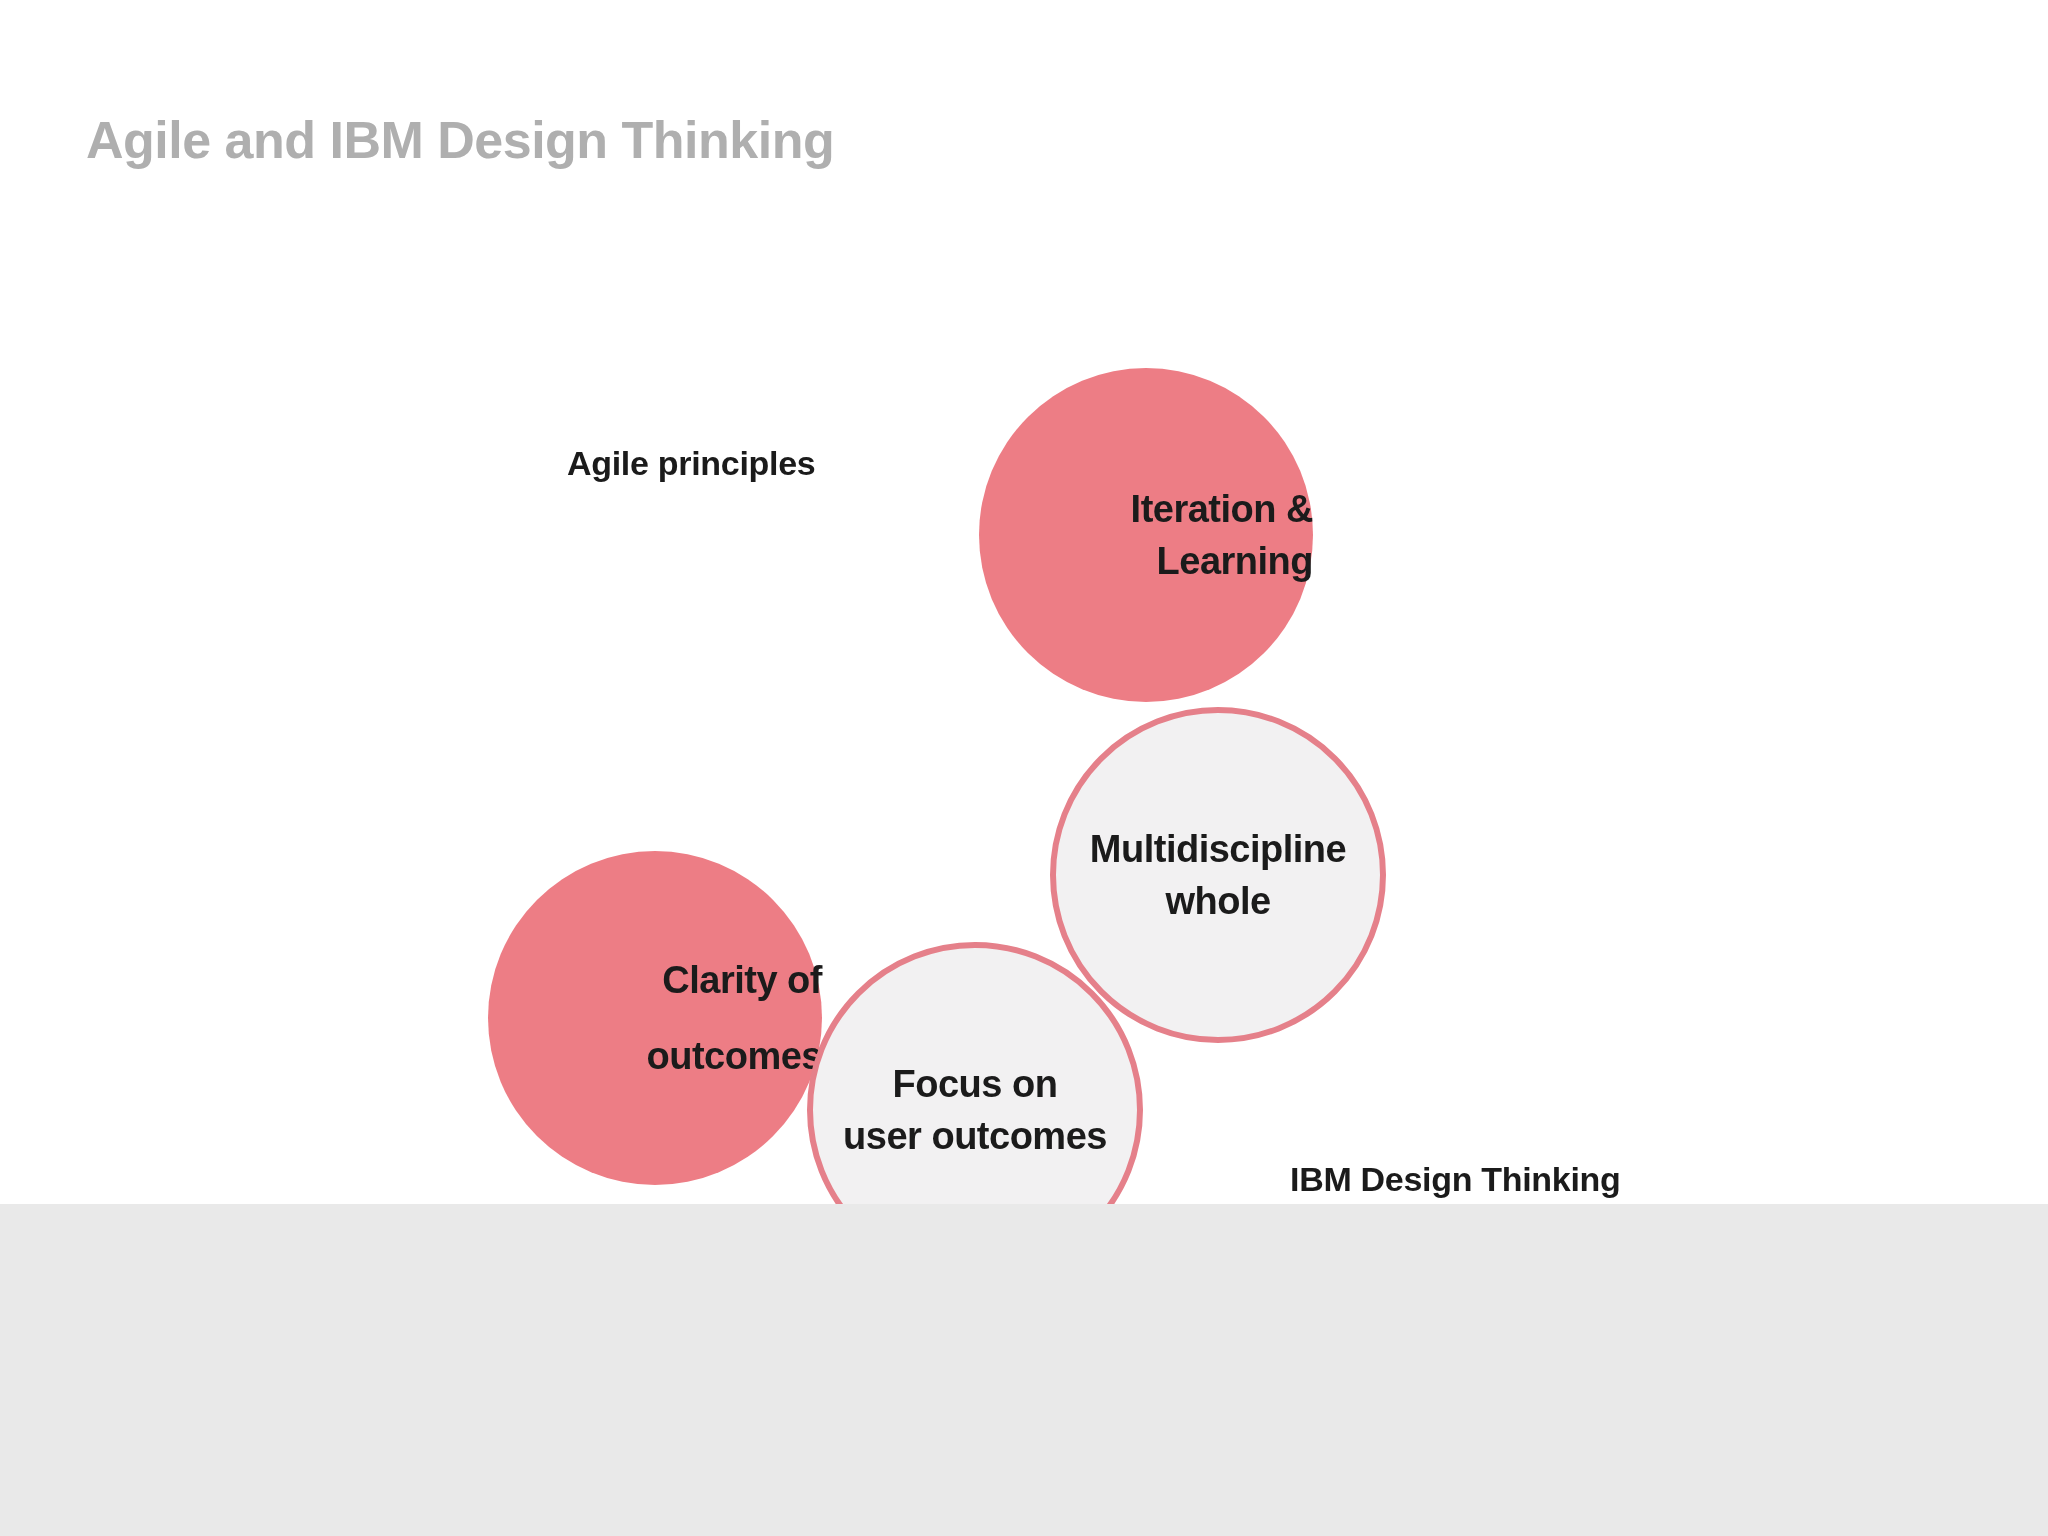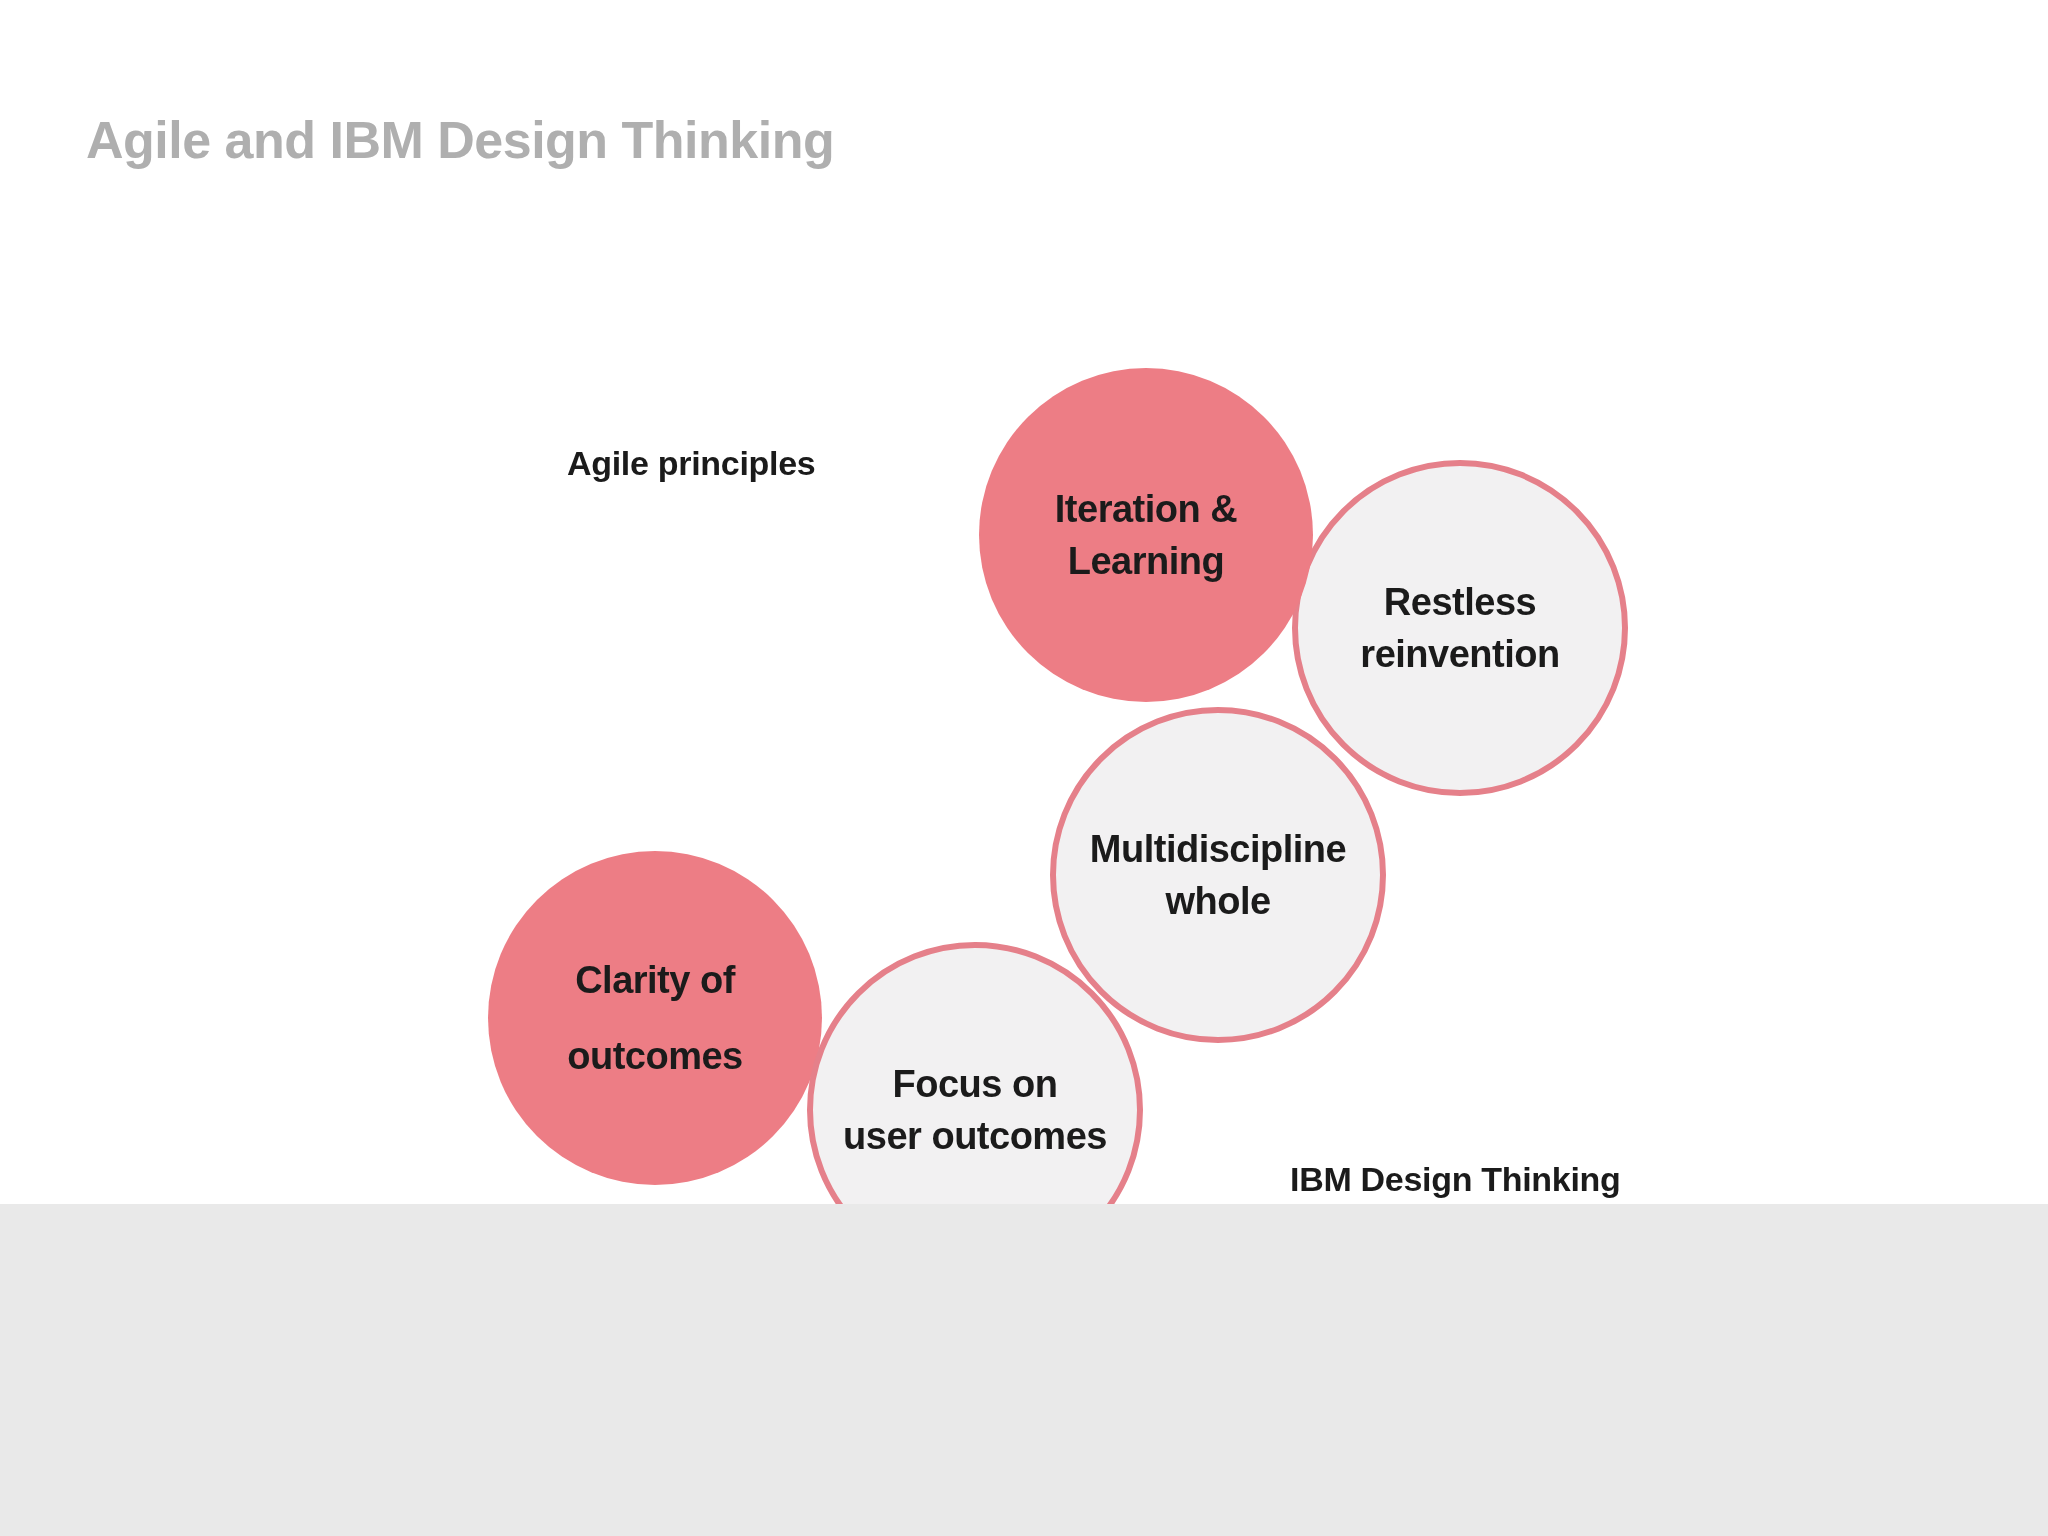--- a/index.html
+++ b/index.html
@@ -67,20 +67,21 @@
     font-size: 38px;
     font-weight: 700;
     letter-spacing: -0.5px;
     line-height: 1.38;
   }
   .circle .line { white-space: nowrap; }
   .circle.agile-circle {
     width: 334px;
     height: 334px;
     background: var(--agile-circle-fill);
+    align-items: flex-end;
   }
   .circle.ibm-circle {
     box-sizing: border-box;
     width: 336px;
     height: 336px;
     background: var(--ibm-circle-fill);
     border: 6px solid var(--ibm-circle-border);
   }
   
   .pos-restless       { left: 1292px; top: 460px; }
@@ -92,24 +93,20 @@
 </style>
 </head>
 <body>
 
 <div class="slide">
 
   <h1 class="slide-title">Agile and IBM Design Thinking</h1>
 
   <div class="group-label agile">Agile principles</div>
 
-  <div class="circle ibm-circle pos-restless">
-    <div class="line">Restless</div>
-    <div class="line">reinvention</div>
-  </div>
 
   <div class="circle agile-circle pos-iteration">
     <div class="line">Iteration &amp;</div>
     <div class="line">Learning</div>
   </div>
 
 
   <div class="circle agile-circle pos-clarity">
     <div class="line">Clarity of</div>
     <div class="line">outcomes</div>

